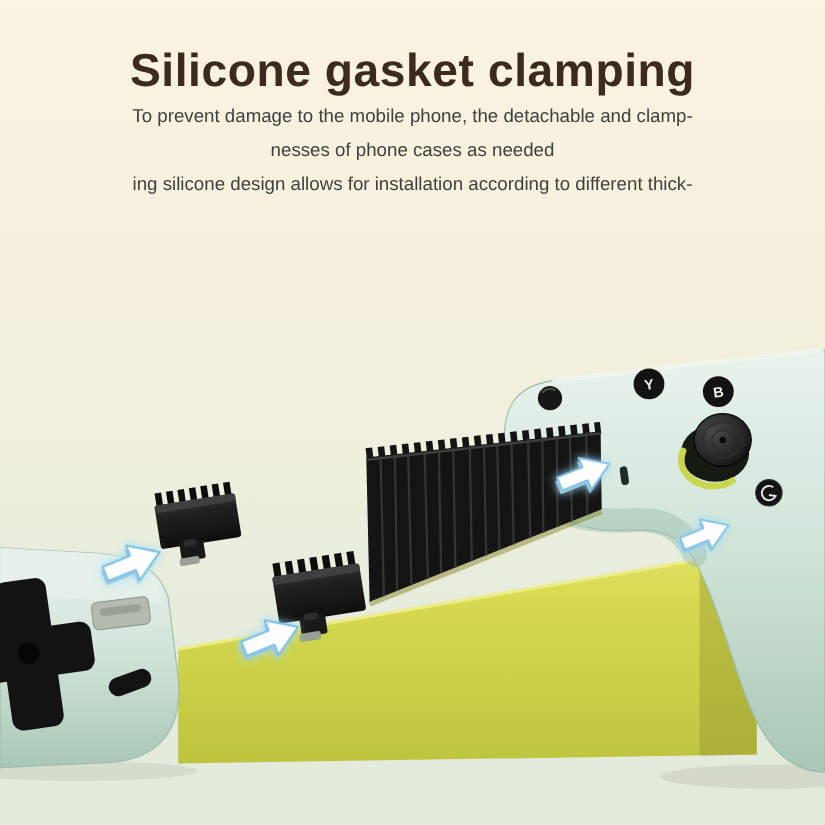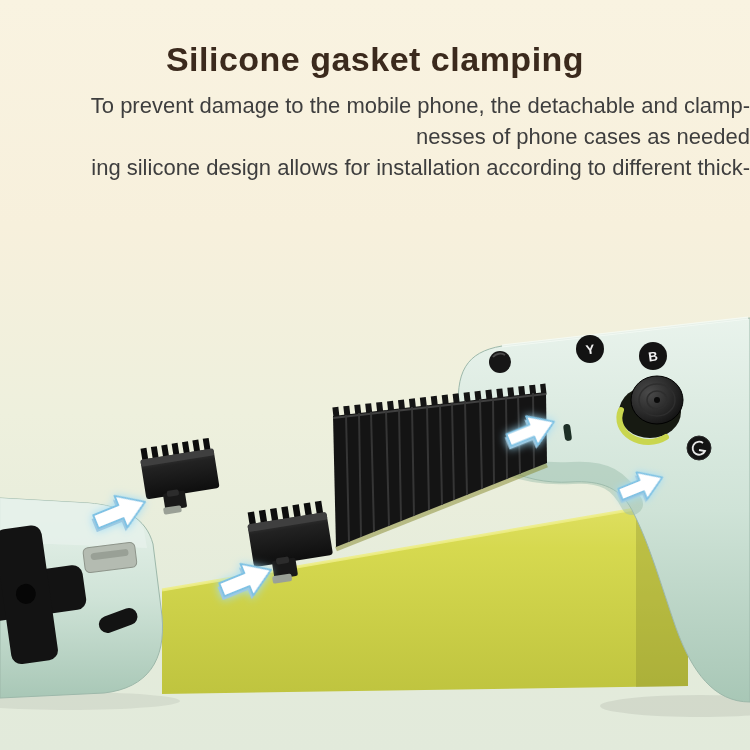--- a/index.html
+++ b/index.html
@@ -3,25 +3,25 @@
 <meta charset="utf-8">
 <style>
   html,body{margin:0;padding:0;background:#ffffff;}
   .canvas{
     position:relative;width:750px;height:750px;overflow:hidden;
     background:linear-gradient(180deg,#f9f3e1 0%,#f7f0dc 30%,#eef0dd 55%,#e5ecdb 78%,#e2eadb 100%);
     font-family:"Liberation Sans",sans-serif;
   }
   .title{
     position:absolute;top:40px;left:0;width:100%;text-align:center;
-    font-size:34px;font-weight:bold;color:#3b2a1d;letter-spacing:.5px;
+    font-size:42px;font-weight:bold;color:#3b2a1d;letter-spacing:.5px;
   }
   .desc{
-    position:absolute;top:90px;left:0;width:100%;text-align:right;
-    font-size:22px;line-height:31px;color:#3e3e3e;
+    position:absolute;top:90px;left:0;width:100%;text-align:center;
+    font-size:17px;line-height:31px;color:#3e3e3e;
   }
   .illustration{position:absolute;left:0;top:310px;}
   svg text{font-family:"Liberation Sans",sans-serif;}
 </style>
 </head>
 <body>
 
 <div class="canvas">
 
   <div class="title">Silicone gasket clamping</div>

